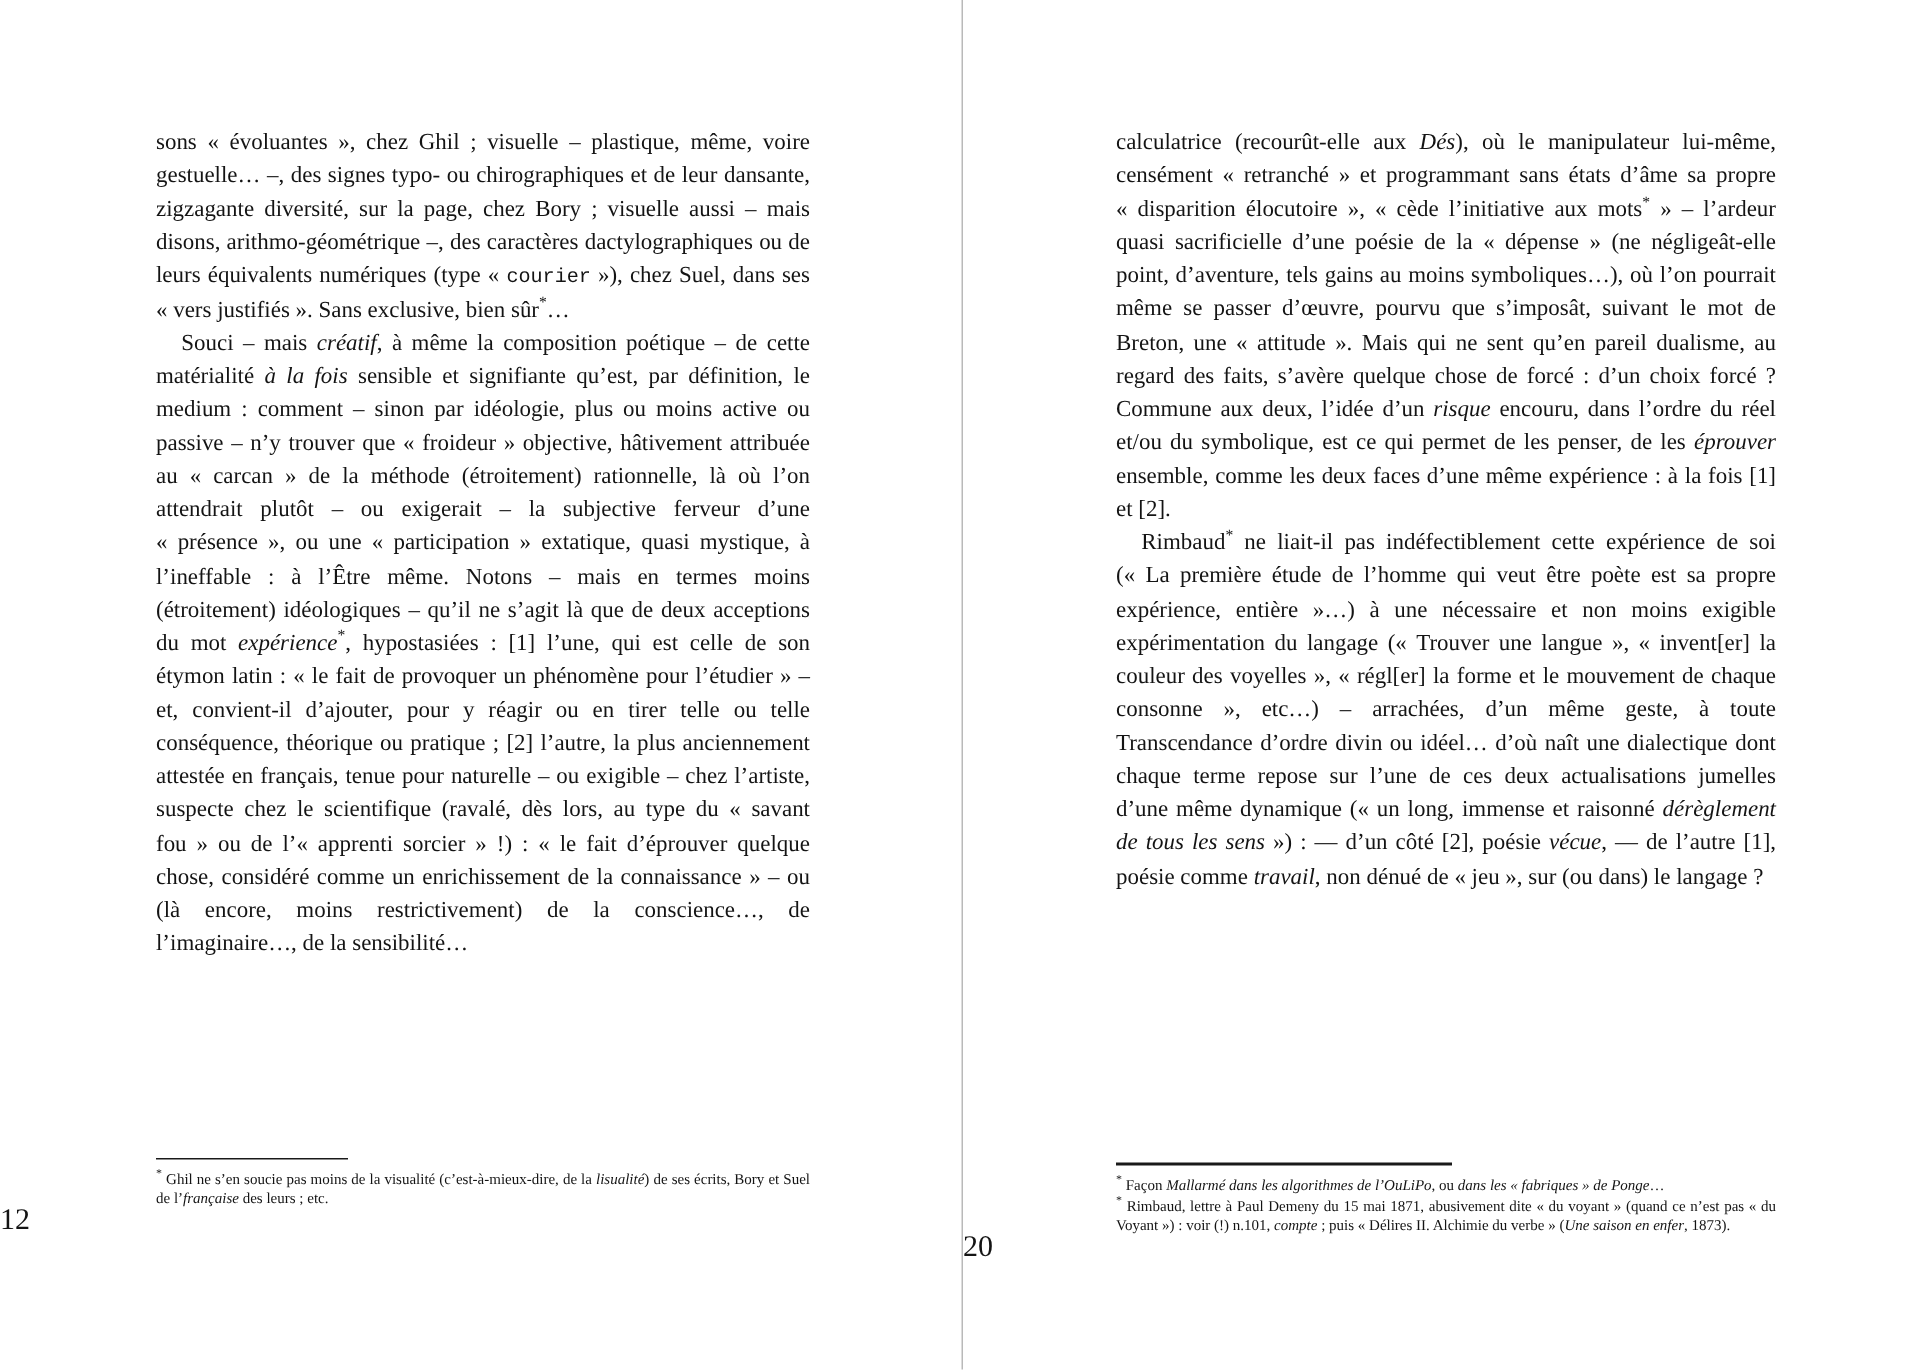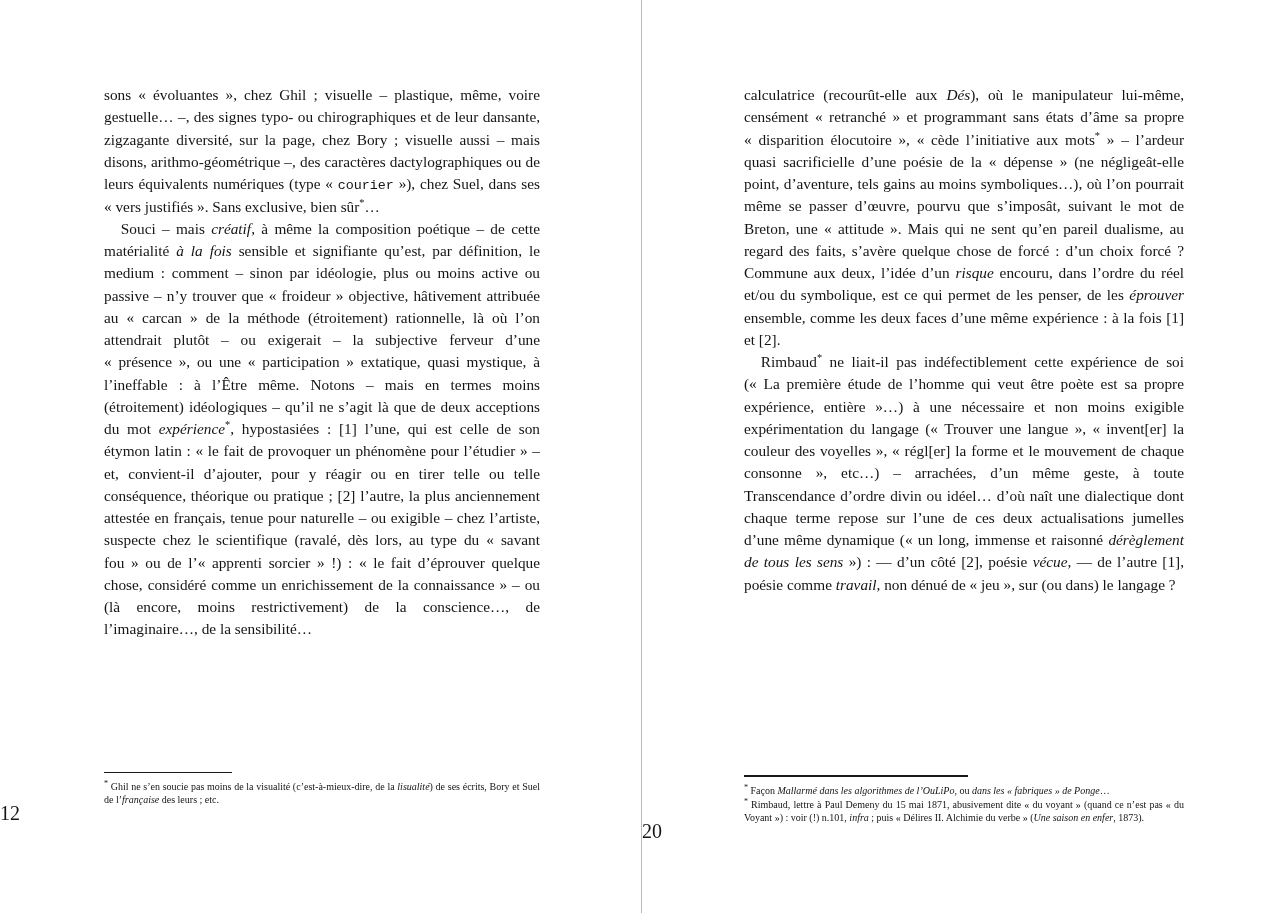--- a/index.html
+++ b/index.html
@@ -138,19 +138,19 @@
       <p>calculatrice (recourût-elle aux <i>Dés</i>), où le manipulateur lui-même, censément «&nbsp;retranché&nbsp;» et programmant sans états d’âme sa propre «&nbsp;disparition élocutoire&nbsp;», «&nbsp;cède l’initiative aux mots<span class="sup">*</span>&nbsp;» – l’ardeur quasi sacrificielle d’une poésie de la «&nbsp;dépense&nbsp;» (ne négligeât-elle point, d’aventure, tels gains au moins symboliques…), où l’on pourrait même se passer d’œuvre, pourvu que s’imposât, suivant le mot de Breton, une «&nbsp;attitude&nbsp;». Mais qui ne sent qu’en pareil dualisme, au regard des faits, s’avère quelque chose de forcé&nbsp;: d’un choix forcé&nbsp;? Commune aux deux, l’idée d’un <i>risque</i> encouru, dans l’ordre du réel et/ou du symbolique, est ce qui permet de les penser, de les <i>éprouver</i> ensemble, comme les deux faces d’une même expérience&nbsp;: à la fois [1] et [2].</p>
 
       <p class="indent">Rimbaud<span class="sup">*</span> ne liait-il pas indéfectiblement cette expérience de soi («&nbsp;La première étude de l’homme qui veut être poète est sa propre expérience, entière&nbsp;»…) à une nécessaire et non moins exigible expérimentation du langage («&nbsp;Trouver une langue&nbsp;», «&nbsp;invent[er] la couleur des voyelles&nbsp;», «&nbsp;régl[er] la forme et le mouvement de chaque consonne&nbsp;», etc…) – arrachées, d’un même geste, à toute Transcendance d’ordre divin ou idéel… d’où naît une dialectique dont chaque terme repose sur l’une de ces deux actualisations jumelles d’une même dynamique («&nbsp;un long, immense et raisonné <i>dérèglement de tous les sens</i>&nbsp;»)&nbsp;: —&nbsp;d’un côté [2], poésie <i>vécue</i>, —&nbsp;de l’autre [1], poésie comme <i>travail</i>, non dénué de «&nbsp;jeu&nbsp;», sur (ou dans) le langage&nbsp;?</p>
 
 
     </div>
 
     <div class="footnotes">
       <div class="rule"></div>
       <p><span class="fn-mark">*</span>&nbsp;Façon <i>Mallarmé dans les algorithmes de l’OuLiPo</i>, ou <i>dans les «&nbsp;fabriques&nbsp;» de Ponge</i>…</p>
-      <p><span class="fn-mark">*</span>&nbsp;Rimbaud, lettre à Paul Demeny du 15 mai 1871, abusivement dite «&nbsp;du voyant&nbsp;» (quand ce n’est pas «&nbsp;du Voyant&nbsp;»)&nbsp;: voir (!) n.101, <i>infra</i>&nbsp;; puis «&nbsp;Délires II. Alchimie du verbe&nbsp;» (<i>Une saison en enfer</i>, 1873).</p>
+      <p><span class="fn-mark">*</span>&nbsp;Rimbaud, lettre à Paul Demeny du 15 mai 1871, abusivement dite «&nbsp;du voyant&nbsp;» (quand ce n’est pas «&nbsp;du Voyant&nbsp;»)&nbsp;: voir (!) n.101, <i>compte</i>&nbsp;; puis «&nbsp;Délires II. Alchimie du verbe&nbsp;» (<i>Une saison en enfer</i>, 1873).</p>
     </div>
 
     <div class="folio">20</div>
   </div>
 
 </div>
 
 </body></html>

